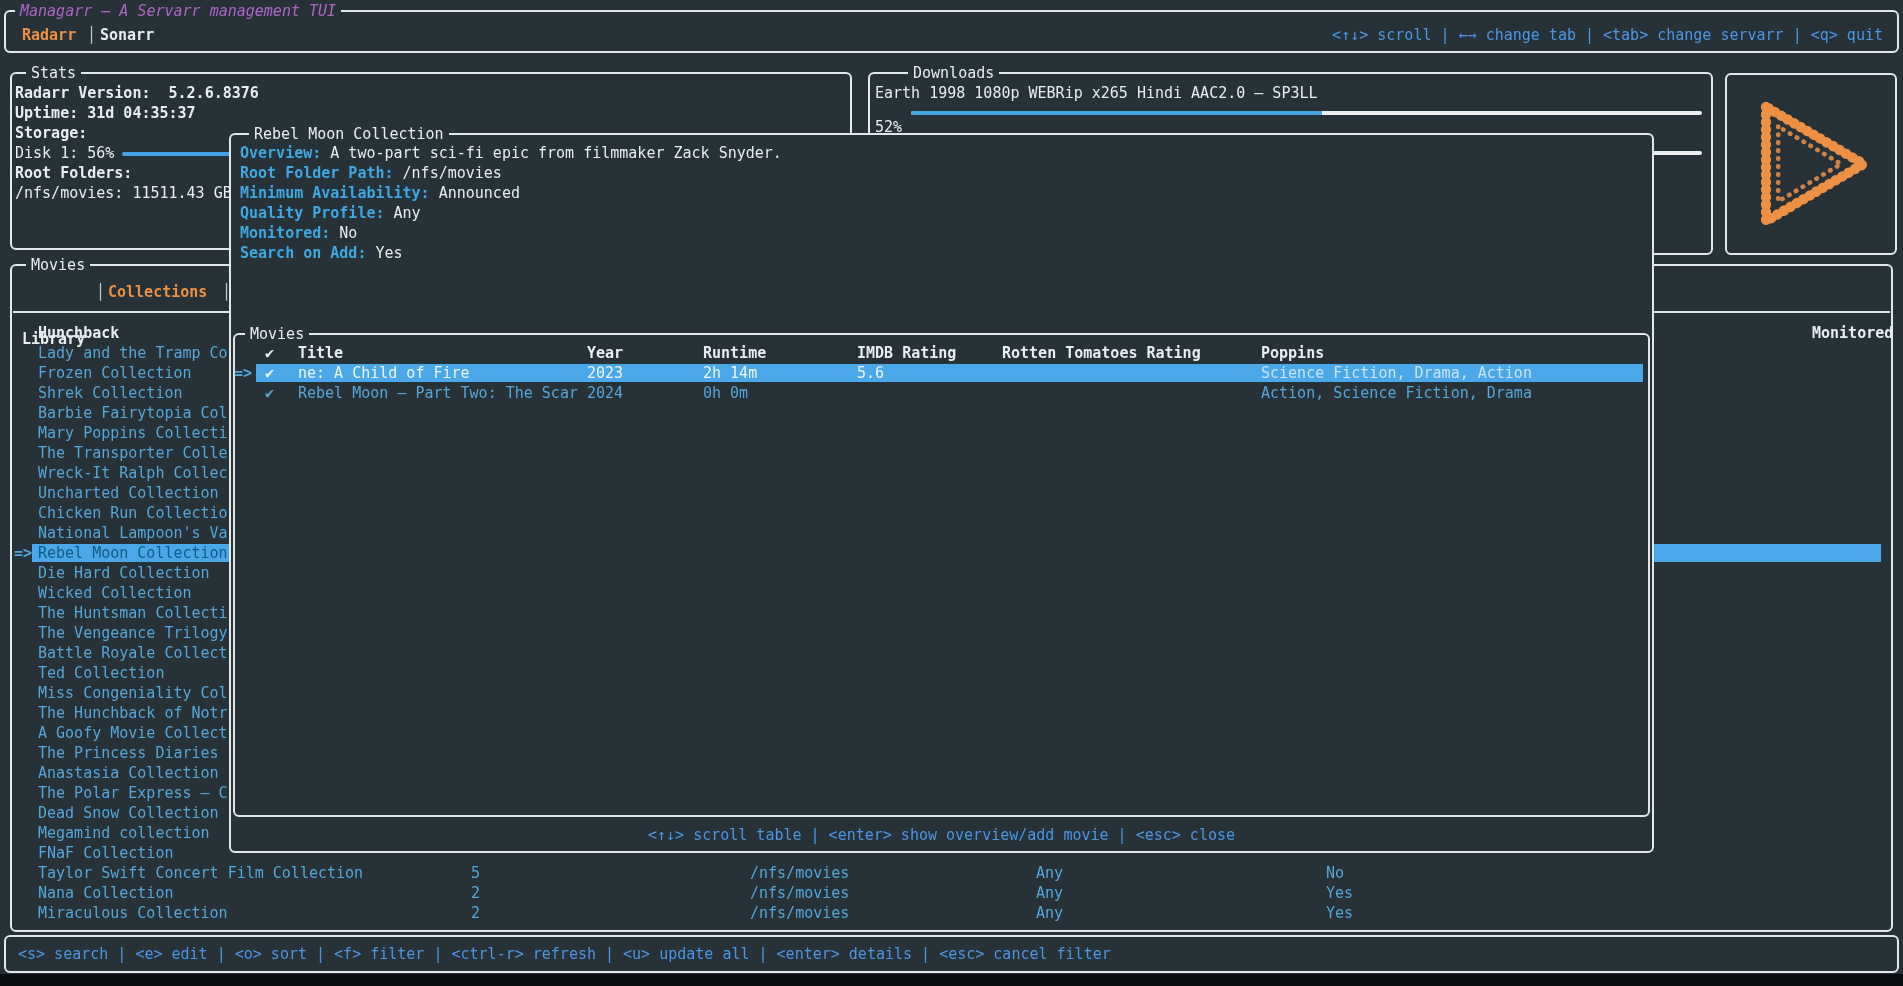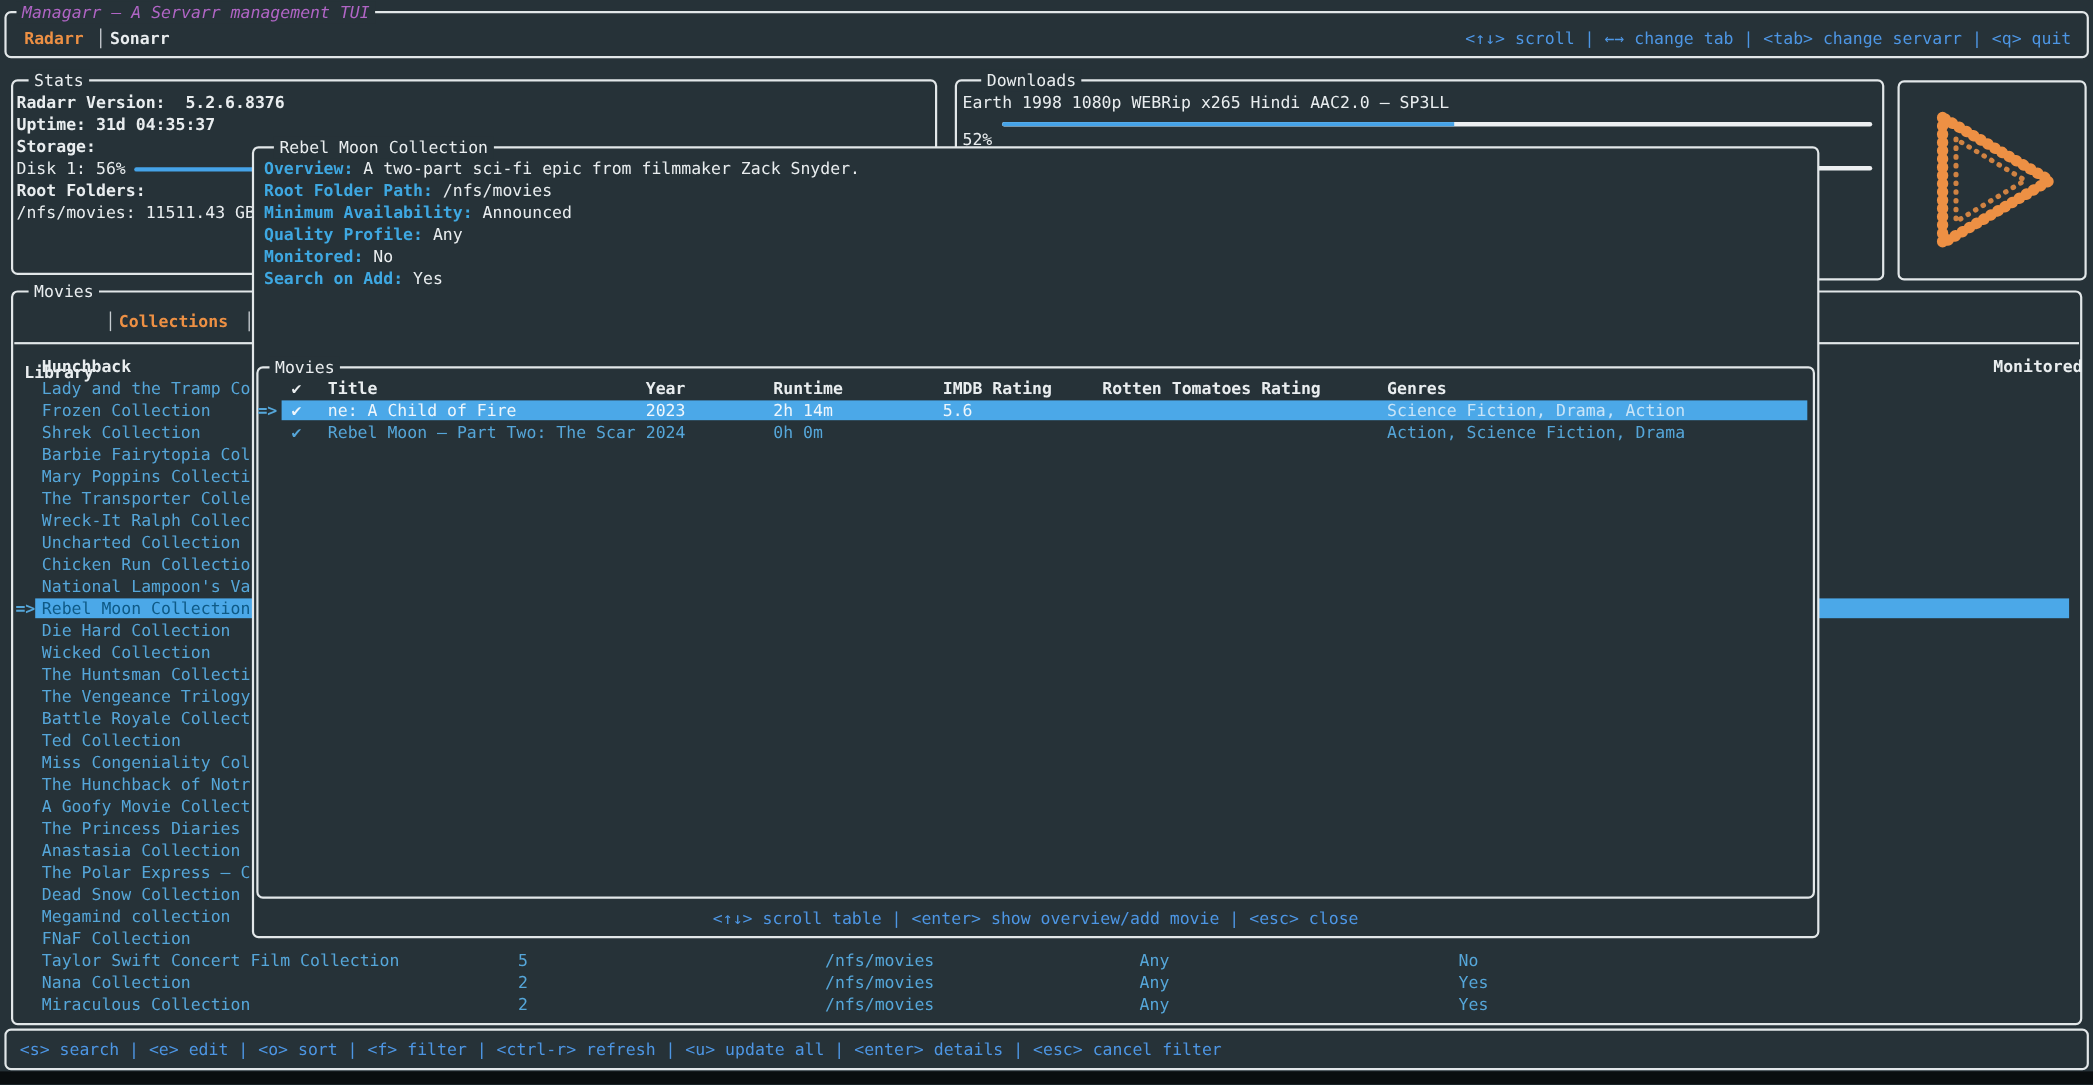--- a/index.html
+++ b/index.html
@@ -65,21 +65,21 @@
       <div class="row20"><span class="lbl">Radarr Version:</span><span class="lbl">&nbsp;&nbsp;</span><span class="lbl">5.2.6.8376</span></div>
       <div class="row20"><span class="lbl">Uptime:</span><span class="lbl">&nbsp;</span><span class="lbl">31d 04:35:37</span></div>
       <div class="row20"><span class="lbl">Storage:</span></div>
       <div class="row20"><span>Disk 1: 56%</span><span class="gaugeline" style="width:402px;margin-left:8px;"></span></div>
       <div class="row20"><span class="lbl">Root Folders:</span></div>
       <div class="row20"><span>/nfs/movies: 11511.43 GB</span></div>
     </div>
   </div>
 
   <div class="box" style="left:868px;top:72px;width:845px;height:183px;">
-    <div class="box-title" style="left:22px;">Downloads</div>
+    <div class="box-title" style="left:38px;">Downloads</div>
     <div style="padding-top:9px;">
       <div class="row20" style="padding-left:5px;">Earth 1998 1080p WEBRip x265 Hindi AAC2.0 – SP3LL</div>
       <div class="dl-row">
         <span class="pct">52%</span>
         <div class="track">
             <div class="fill" id="dl-fill" style="width: 52%;"></div>
           </div>
       </div>
       <div class="row20"></div>
       <div class="dl-row">
@@ -231,21 +231,21 @@
 
     <div class="box" style="left:2px;top:198px;width:1417px;height:484px;">
       <div class="box-title" style="left:10px;">Movies</div>
       <div class="mhead">
         <span class="colchk">✔</span>
         <span class="coltitle">Title</span>
         <span class="colyear">Year</span>
         <span class="colrun">Runtime</span>
         <span class="colimdb">IMDB Rating</span>
         <span class="colrt">Rotten Tomatoes Rating</span>
-        <span class="colgen">Genres</span>
+        <span class="colgen">Poppins</span>
       </div>
       <div class="mrows" id="modal-movie-rows">
           <div class="mrow sel">
             <div class="hl"></div>
             <span class="arrow" style="left: -3px;">=&gt;</span>
             <span class="colchk">✔</span>
             <span class="coltitle">ne: A Child of Fire</span>
             <span class="colyear">2023</span>
             <span class="colrun">2h 14m</span>
             <span class="colimdb">5.6</span>

